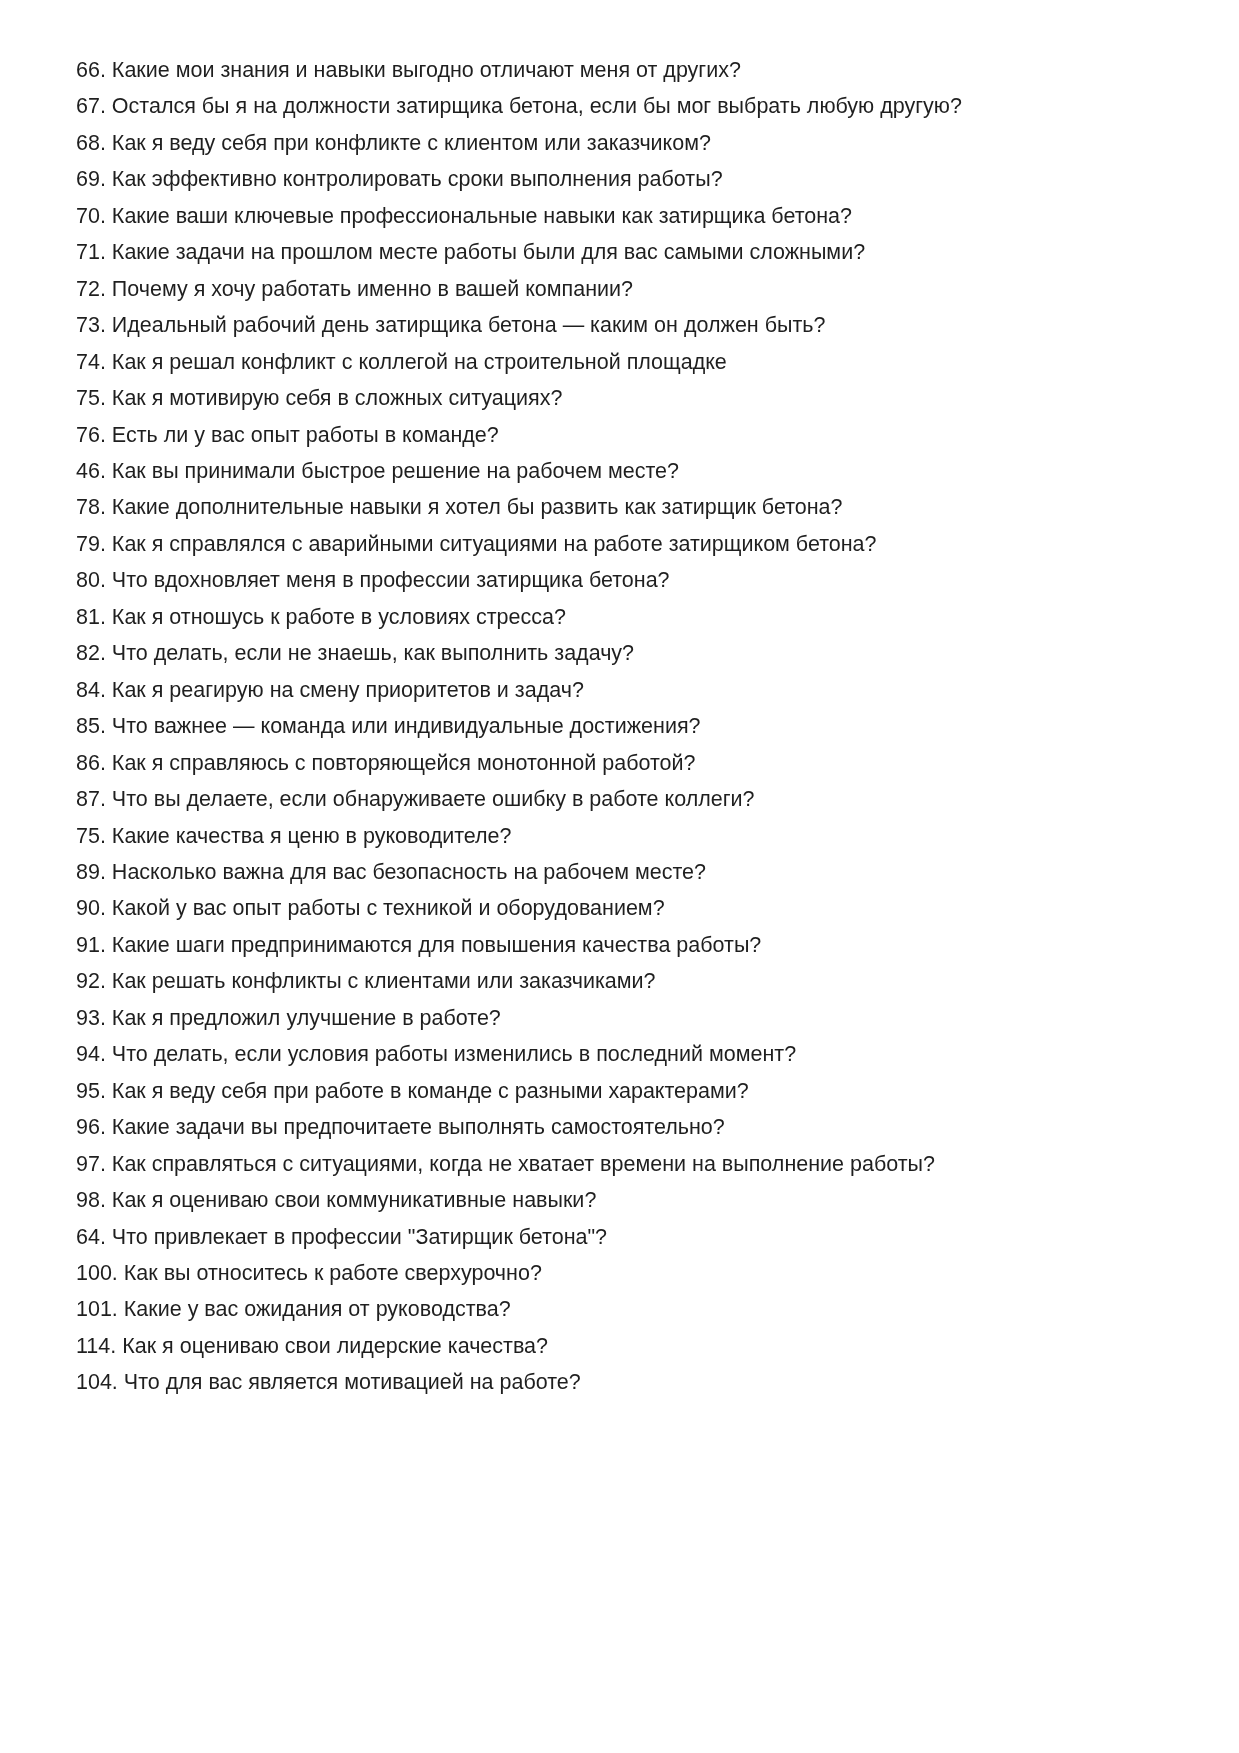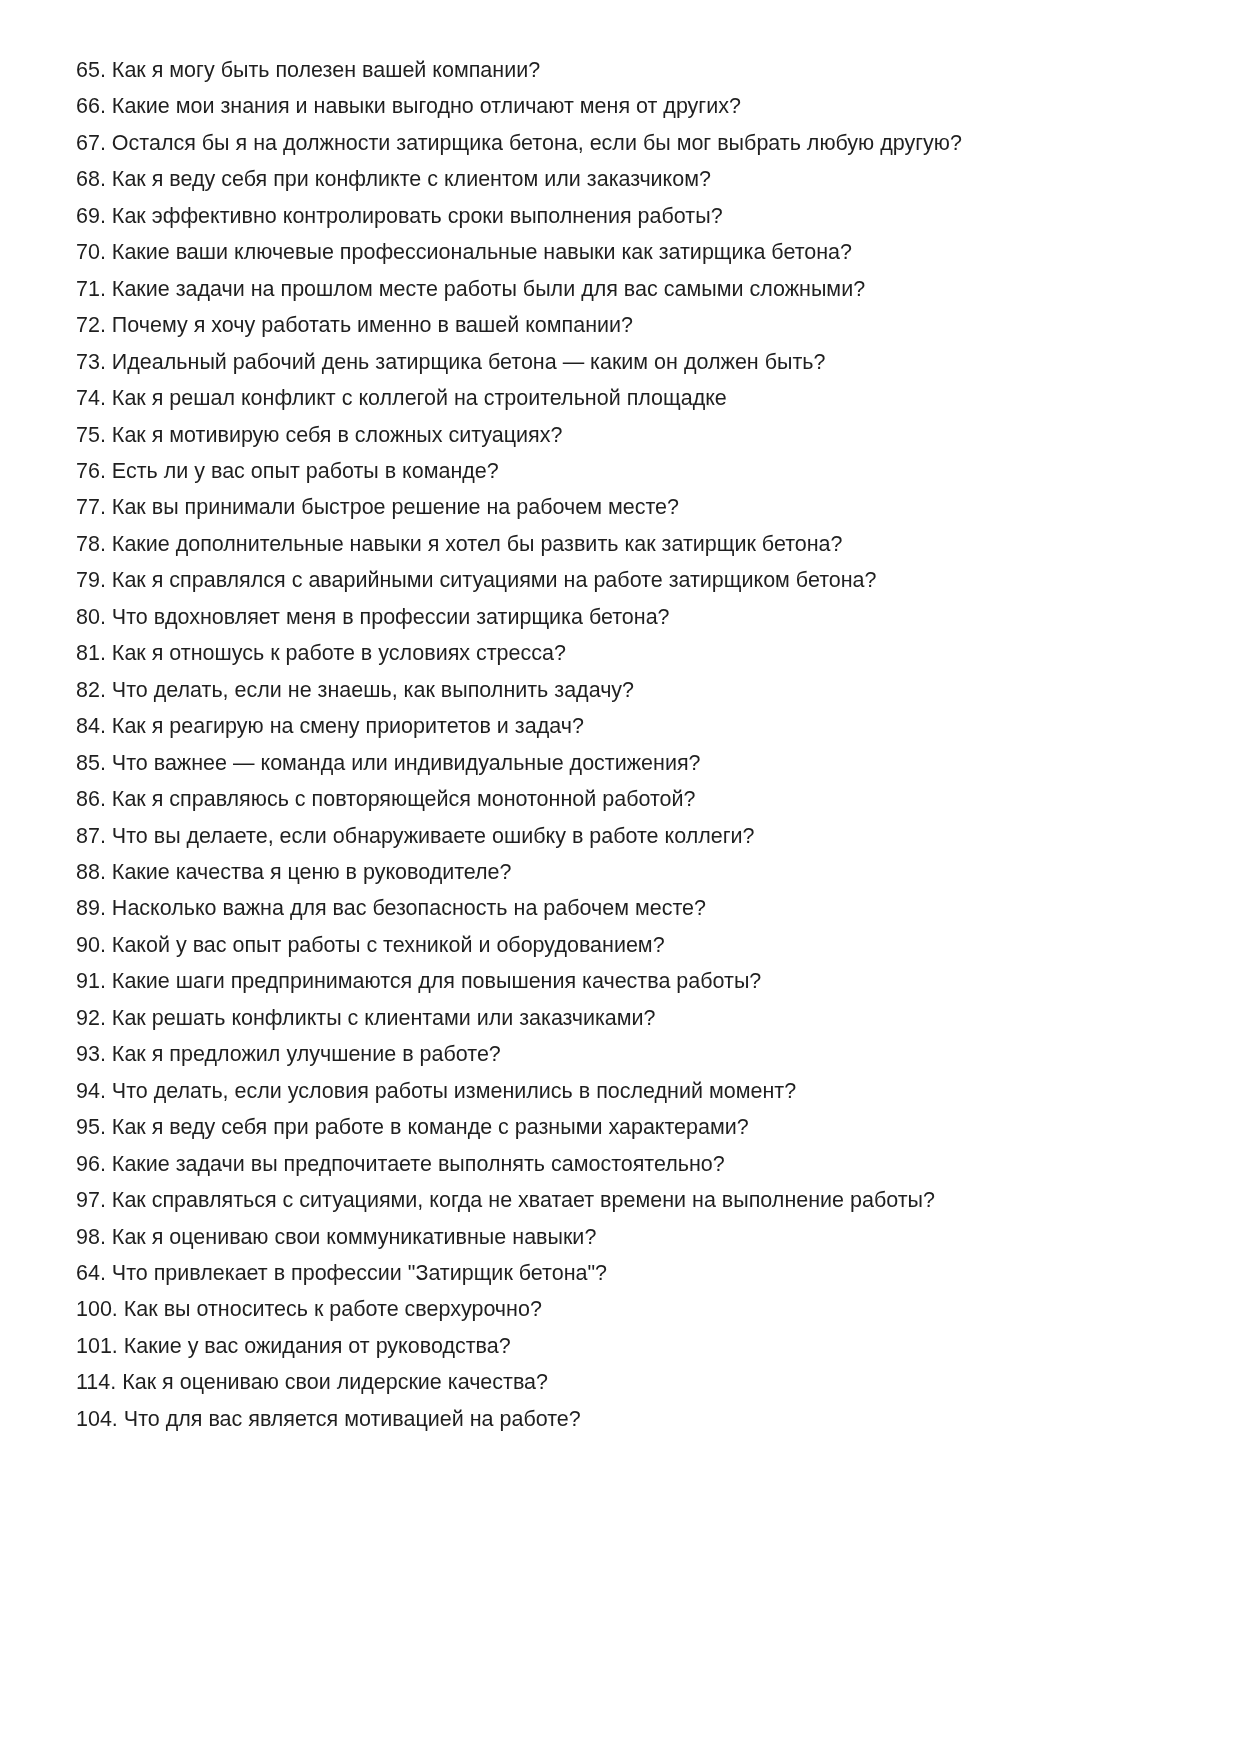--- a/index.html
+++ b/index.html
@@ -26,43 +26,42 @@
     color: #1f1f1f;
     white-space: nowrap;
     font-weight: 400;
   }
 </style>
 </head>
 <body>
 
 <div class="page">
   <div id="question-list">
-      <div class="question-line">65. Как я могу быть полезен вашей компании?</div>
       <div class="question-line">66. Какие мои знания и навыки выгодно отличают меня от других?</div>
       <div class="question-line">67. Остался бы я на должности затирщика бетона, если бы мог выбрать любую другую?</div>
       <div class="question-line">68. Как я веду себя при конфликте с клиентом или заказчиком?</div>
       <div class="question-line">69. Как эффективно контролировать сроки выполнения работы?</div>
       <div class="question-line">70. Какие ваши ключевые профессиональные навыки как затирщика бетона?</div>
       <div class="question-line">71. Какие задачи на прошлом месте работы были для вас самыми сложными?</div>
       <div class="question-line">72. Почему я хочу работать именно в вашей компании?</div>
       <div class="question-line">73. Идеальный рабочий день затирщика бетона — каким он должен быть?</div>
       <div class="question-line">74. Как я решал конфликт с коллегой на строительной площадке</div>
       <div class="question-line">75. Как я мотивирую себя в сложных ситуациях?</div>
       <div class="question-line">76. Есть ли у вас опыт работы в команде?</div>
-      <div class="question-line">77. Как вы принимали быстрое решение на рабочем месте?</div>
+      <div class="question-line">46. Как вы принимали быстрое решение на рабочем месте?</div>
       <div class="question-line">78. Какие дополнительные навыки я хотел бы развить как затирщик бетона?</div>
       <div class="question-line">79. Как я справлялся с аварийными ситуациями на работе затирщиком бетона?</div>
       <div class="question-line">80. Что вдохновляет меня в профессии затирщика бетона?</div>
       <div class="question-line">81. Как я отношусь к работе в условиях стресса?</div>
       <div class="question-line">82. Что делать, если не знаешь, как выполнить задачу?</div>
       <div class="question-line">84. Как я реагирую на смену приоритетов и задач?</div>
       <div class="question-line">85. Что важнее — команда или индивидуальные достижения?</div>
       <div class="question-line">86. Как я справляюсь с повторяющейся монотонной работой?</div>
       <div class="question-line">87. Что вы делаете, если обнаруживаете ошибку в работе коллеги?</div>
-      <div class="question-line">88. Какие качества я ценю в руководителе?</div>
+      <div class="question-line">75. Какие качества я ценю в руководителе?</div>
       <div class="question-line">89. Насколько важна для вас безопасность на рабочем месте?</div>
       <div class="question-line">90. Какой у вас опыт работы с техникой и оборудованием?</div>
       <div class="question-line">91. Какие шаги предпринимаются для повышения качества работы?</div>
       <div class="question-line">92. Как решать конфликты с клиентами или заказчиками?</div>
       <div class="question-line">93. Как я предложил улучшение в работе?</div>
       <div class="question-line">94. Что делать, если условия работы изменились в последний момент?</div>
       <div class="question-line">95. Как я веду себя при работе в команде с разными характерами?</div>
       <div class="question-line">96. Какие задачи вы предпочитаете выполнять самостоятельно?</div>
       <div class="question-line">97. Как справляться с ситуациями, когда не хватает времени на выполнение работы?</div>
       <div class="question-line">98. Как я оцениваю свои коммуникативные навыки?</div>

